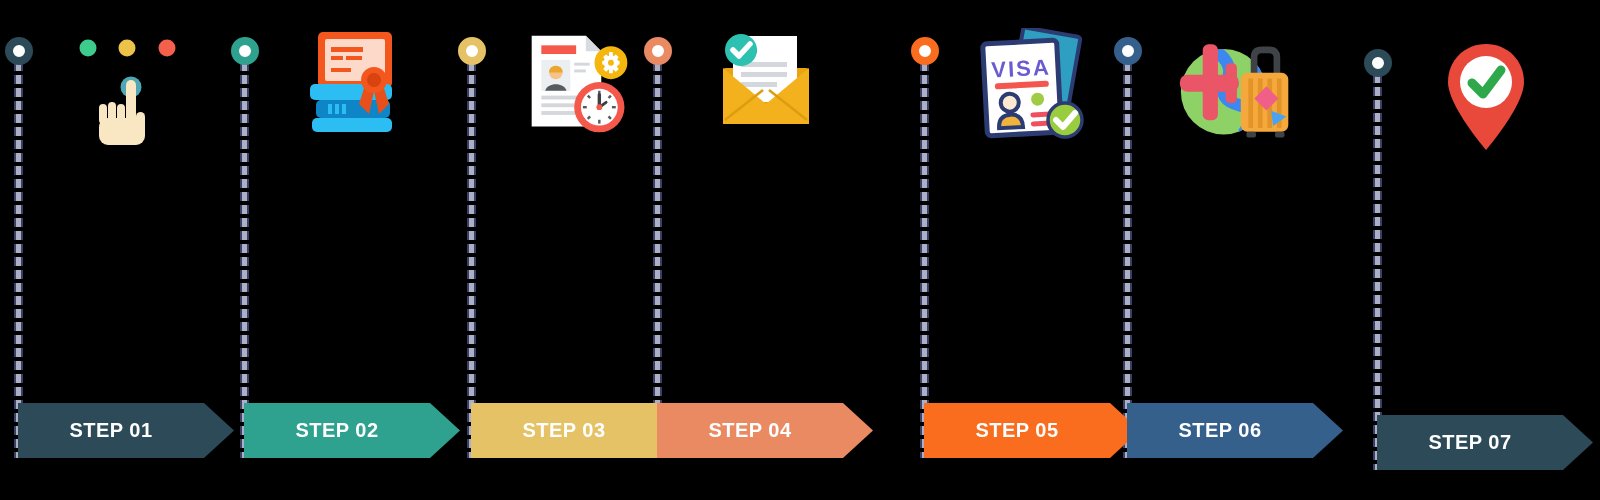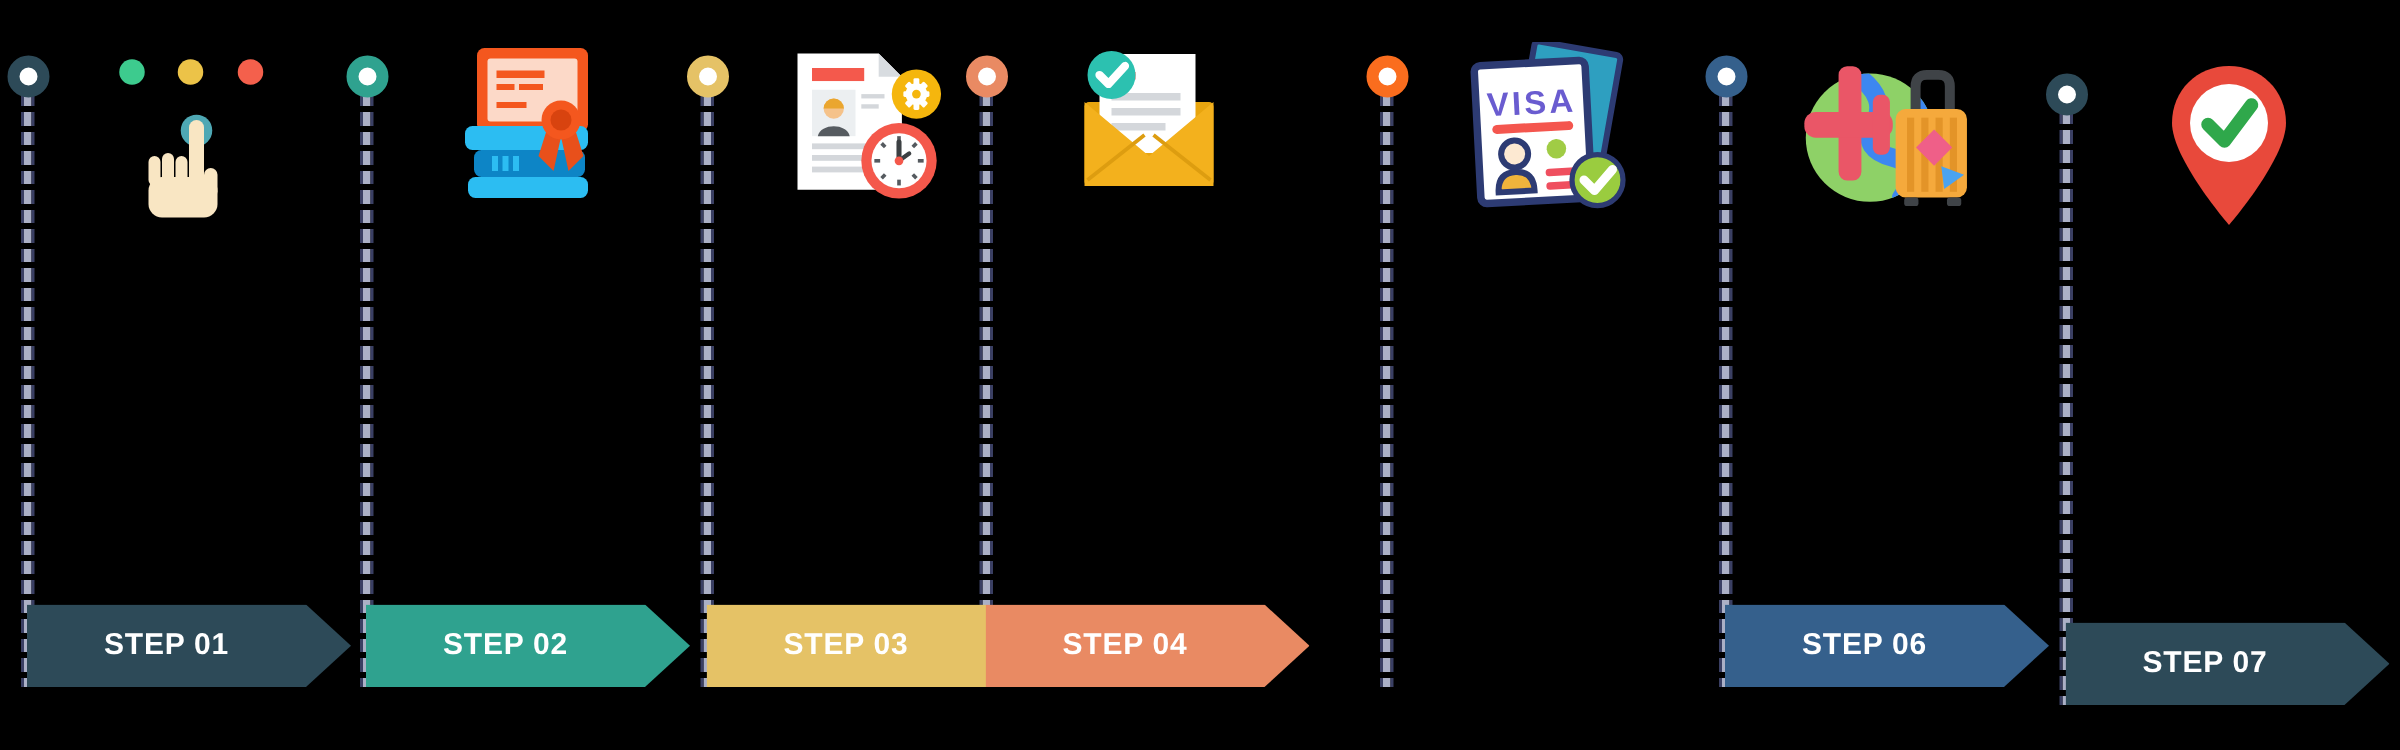--- a/index.html
+++ b/index.html
@@ -8,21 +8,21 @@
     background:var(--bg,#000);
     overflow:hidden;
     font-family:"Liberation Sans", sans-serif;
   }
   .step { position:absolute; top:0; width:227px; height:500px; }
   .step:nth-of-type(1){ left:5px; }
   .step:nth-of-type(2){ left:231px;text-align:center; }
   .step:nth-of-type(3){ left:458px; }
   .step:nth-of-type(4){ left:644px; }
   .step:nth-of-type(5){ left:911px; }
-  .step:nth-of-type(6){ left:1137px; }
+  .step:nth-of-type(6){ left:1114px; }
   .step:nth-of-type(7){ left:1364px;margin-top:12px; }
 
   .node {
     position:absolute; left:0; top:37px;
     width:12px; height:12px; background:#fff;
     border:8px solid var(--accent,#2d4a58);
     border-radius:50%;
     z-index:3;
   }
   .dash-line {
@@ -199,20 +199,23 @@
           <circle cx="32" cy="74" r="9" fill="#fde9d2" stroke="#2d3b73" stroke-width="4"></circle>
           <path d="M20,99 Q20,86 32,86 Q44,86 44,99 Z" fill="#f0b43c" stroke="#2d3b73" stroke-width="4"></path>
           <circle cx="60" cy="72" r="6.5" fill="#a0cc45"></circle>
           <rect x="52" y="85" width="22" height="5" rx="2.5" fill="#ef4f5f"></rect>
           <rect x="52" y="94" width="22" height="5" rx="2.5" fill="#ef4f5f"></rect>
         </g>
         <circle cx="88" cy="92" r="17" fill="#9acc3f" stroke="#2d3b73" stroke-width="3.5"></circle>
         <path d="M79,92 L86,99 L98,85" fill="none" stroke="#ffffff" stroke-width="6" stroke-linecap="round" stroke-linejoin="round"></path>
       </svg>
     </div>
+    <div class="banner">
+      <span>STEP 05</span>
+    </div>
   </div>
 
   <div class="step" style="--accent: #35608c;">
     <div class="node"></div>
     <div class="dash-line"></div>
     <div class="icon-wrap">
       <svg width="122" height="118" viewBox="0 0 122 118">
         <defs>
           <clipPath id="globeClip">
               <circle cx="48" cy="64" r="45"></circle>

